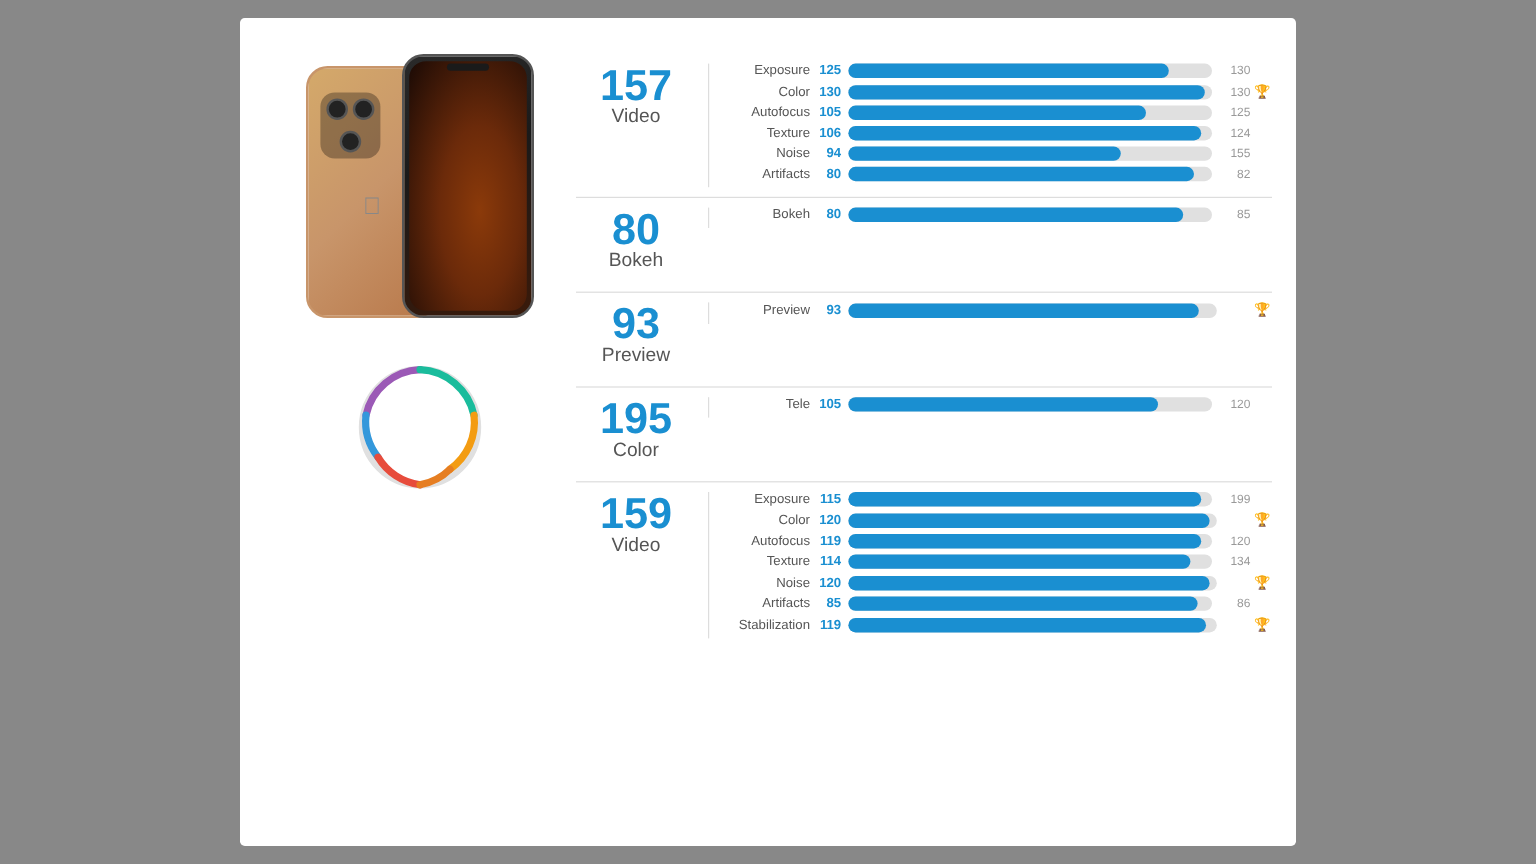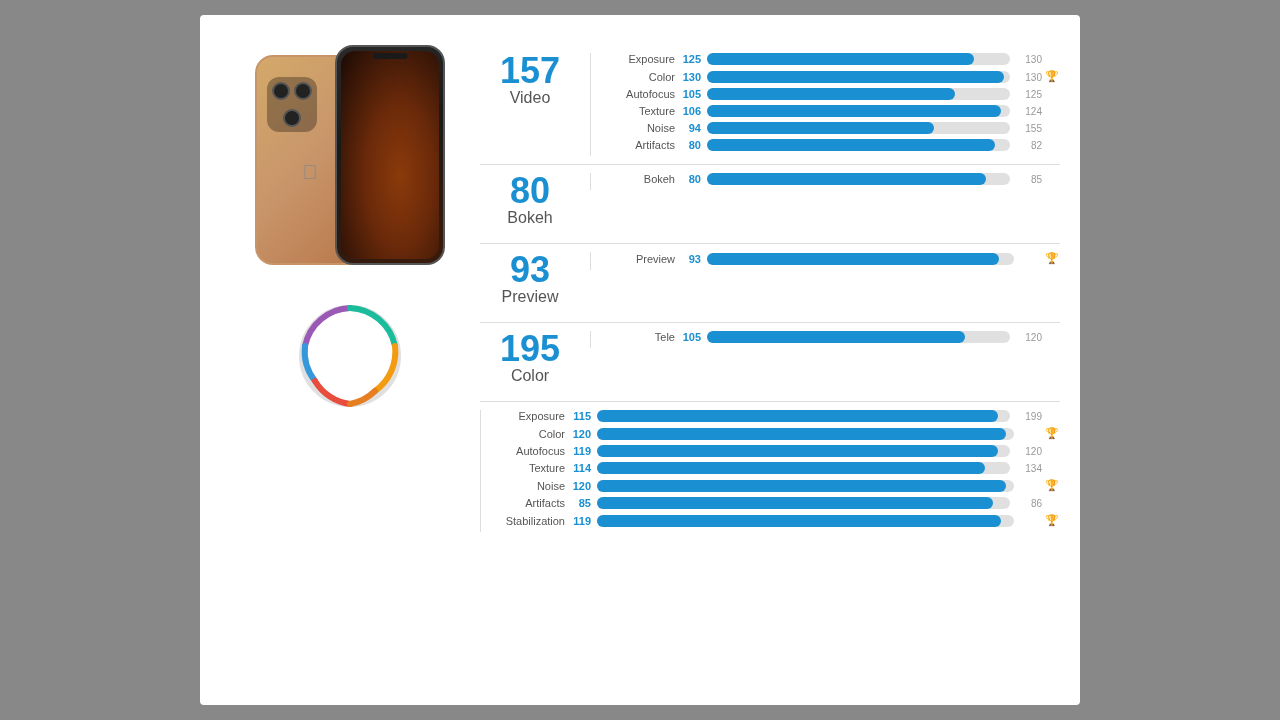--- a/index.html
+++ b/index.html
@@ -390,20 +390,24 @@
               <div class="metric-score">105</div>
               <div class="bar-container">
                 <div class="bar-fill" style="width: 85%;"></div>
               </div>
               <div class="bar-max">120</div>
               <div class="trophy" style="font-size: 11px;"></div>
             </div>
           </div>
         </div>
         <div class="section-block">
+          <div class="section-score-area">
+            <div class="score-main">159</div>
+            <div class="score-label">Video</div>
+          </div>
           <div class="section-metrics-area" style="position: relative; border-left: 1px solid rgb(221, 221, 221); padding-left: 12px;">
             <div class="metric-row">
               <div class="metric-name">Exposure</div>
               <div class="metric-score">115</div>
               <div class="bar-container">
                 <div class="bar-fill" style="width: 97%;"></div>
               </div>
               <div class="bar-max">199</div>
               <div class="trophy" style="font-size: 11px;"></div>
             </div>

